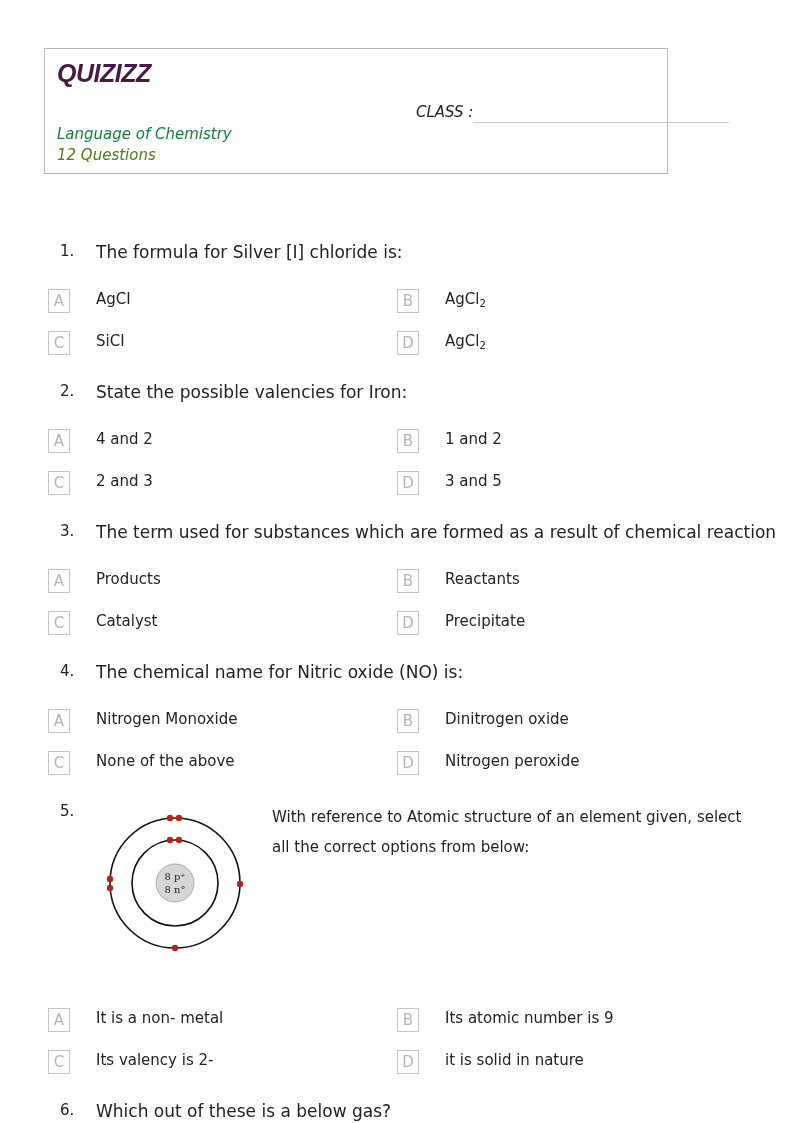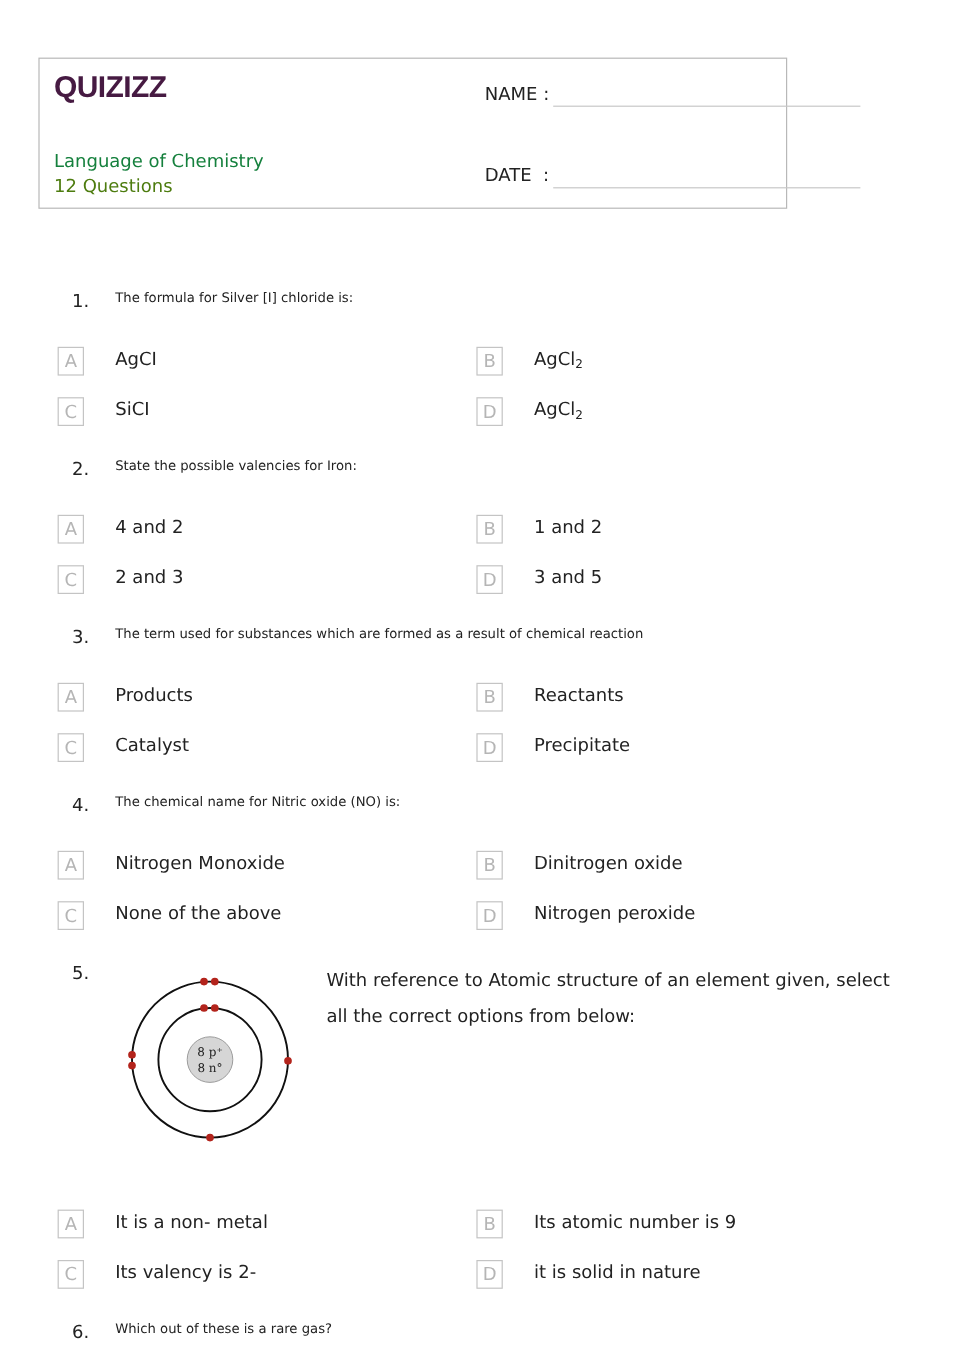--- a/index.html
+++ b/index.html
@@ -1,51 +1,47 @@
 <!DOCTYPE html>
 <html><head>
 <meta charset="utf-8">
 <style>
   html, body { margin: 0; padding: 0; background: #ffffff; }
   body { width: 794px; height: 1123px; position: relative; overflow: hidden;
          font-family: "DejaVu Sans", "Liberation Sans", sans-serif; color: #222222; }
-  .header { position: absolute; left: 32px; top: 48px; width: 624px; height: 126px;
-            border: 1px solid #b8b8b8; box-sizing: border-box; }
+  .header { position: absolute; left: 44px; top: 48px; width: 624px; height: 126px;
+            border: 1px solid #b8b8b8; box-sizing: border-box; font-style: italic; }
   .logo { position: absolute; left: 12px; top: 10px; font-family: "Liberation Sans", sans-serif;
           font-weight: bold; font-size: 25px; letter-spacing: -0.5px; color: #461a42; }
   .title { position: absolute; left: 12px; top: 76px; font-size: 15px; color: #15803d; }
   .subtitle { position: absolute; left: 12px; top: 97px; font-size: 15px; color: #4d7c0f; }
   .field { position: absolute; left: 371px; width: 313px; height: 22px; }
   .field .lbl { position: absolute; left: 0; bottom: 2px; font-size: 15px; color: #222; white-space: pre; }
   .field .line { position: absolute; left: 57px; right: 0; bottom: 0; border-bottom: 1px solid #c8c8c8; }
   .q { position: absolute; left: 0; width: 794px; }
   .qnum { position: absolute; left: 60px; font-size: 15px; color: #222; }
-  .qtext { position: absolute; left: 96px; font-size: 11px; color: #222; }
+  .qtext { position: absolute; left: 96px; font-size: 17px; color: #222; }
   .opt { position: absolute; height: 24px; }
   .opt .box { position: absolute; left: 0; top: 0; width: 22px; height: 24px; border: 1px solid #c4c4c4;
               box-sizing: border-box; font-size: 15px; color: #b5b5b5; text-align: center; line-height: 22px; }
   .opt .txt { position: absolute; left: 48px; top: 1px; font-size: 15px; color: #222; white-space: nowrap; }
   .opt .txt sub { font-size: 10px; vertical-align: -3px; }
   .atom { position: absolute; left: 103px; top: 810px; }
   .q5text { position: absolute; left: 272px; top: 802px; width: 470px; font-size: 15px; line-height: 30px; color: #222; }
 </style>
 </head>
 <body>
 
 <div class="header">
   <div class="logo">QUIZIZZ</div>
   <div class="title">Language of Chemistry</div>
   <div class="subtitle">12 Questions</div>
 
-  <div class="field" style="top:18px;">
-    <span class="lbl">NAME :</span>
-    <span class="line"></span>
-  </div>
-  <div class="field" style="top:86px;">
-    <span class="lbl">DATE  :</span>
+  <div class="field" style="top:52px;">
+    <span class="lbl">CLASS :</span>
     <span class="line"></span>
   </div>
 </div>
 
 <div class="q">
   <span class="qnum" style="top:242px;">1.</span>
   <span class="qtext" style="top:242px;">The formula for Silver [I] chloride is:</span>
   <div class="opt" style="left:48px; top:289px;">
     <span class="box">A</span>
     <span class="txt">AgCI</span>
@@ -162,14 +158,14 @@
     <span class="txt">Its valency is 2-</span>
   </div>
   <div class="opt" style="left:397px; top:1050px;">
     <span class="box">D</span>
     <span class="txt">it is solid in nature</span>
   </div>
 </div>
 
 <div class="q">
   <span class="qnum" style="top:1101px;">6.</span>
-  <span class="qtext" style="top:1101px;">Which out of these is a rare gas?</span>
+  <span class="qtext" style="top:1101px;">Which out of these is a below gas?</span>
 </div>
 
 </body></html>

